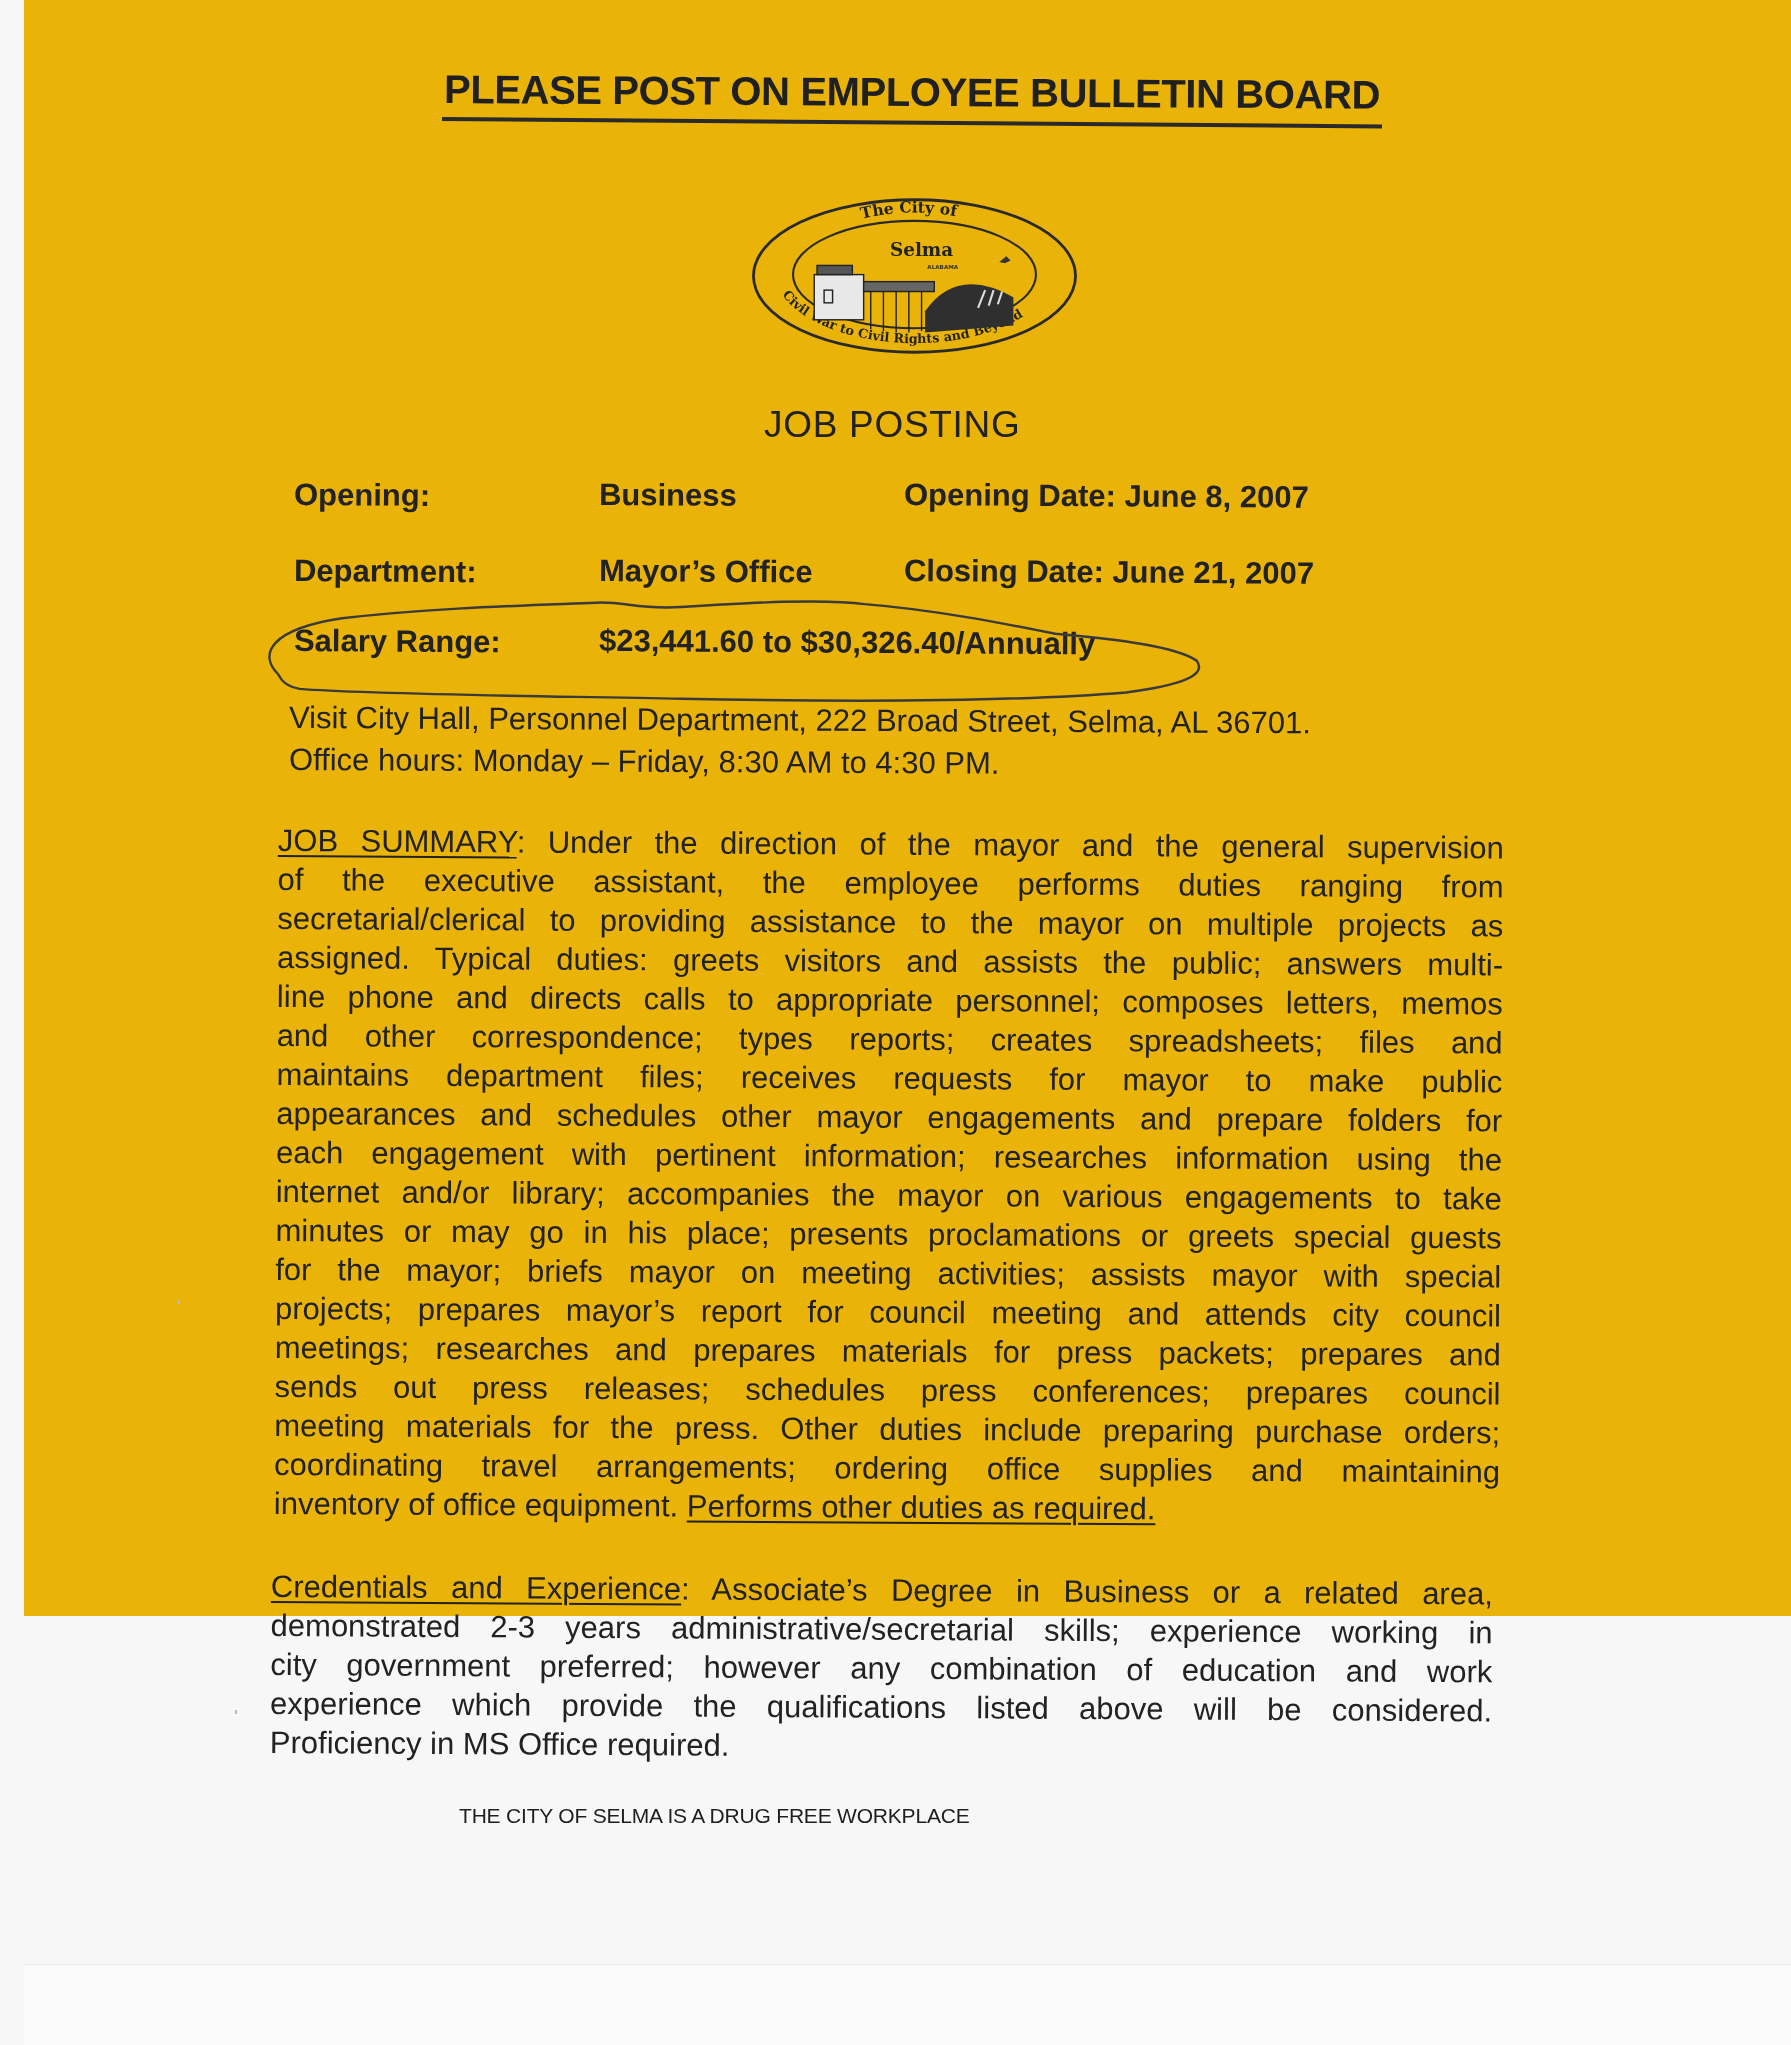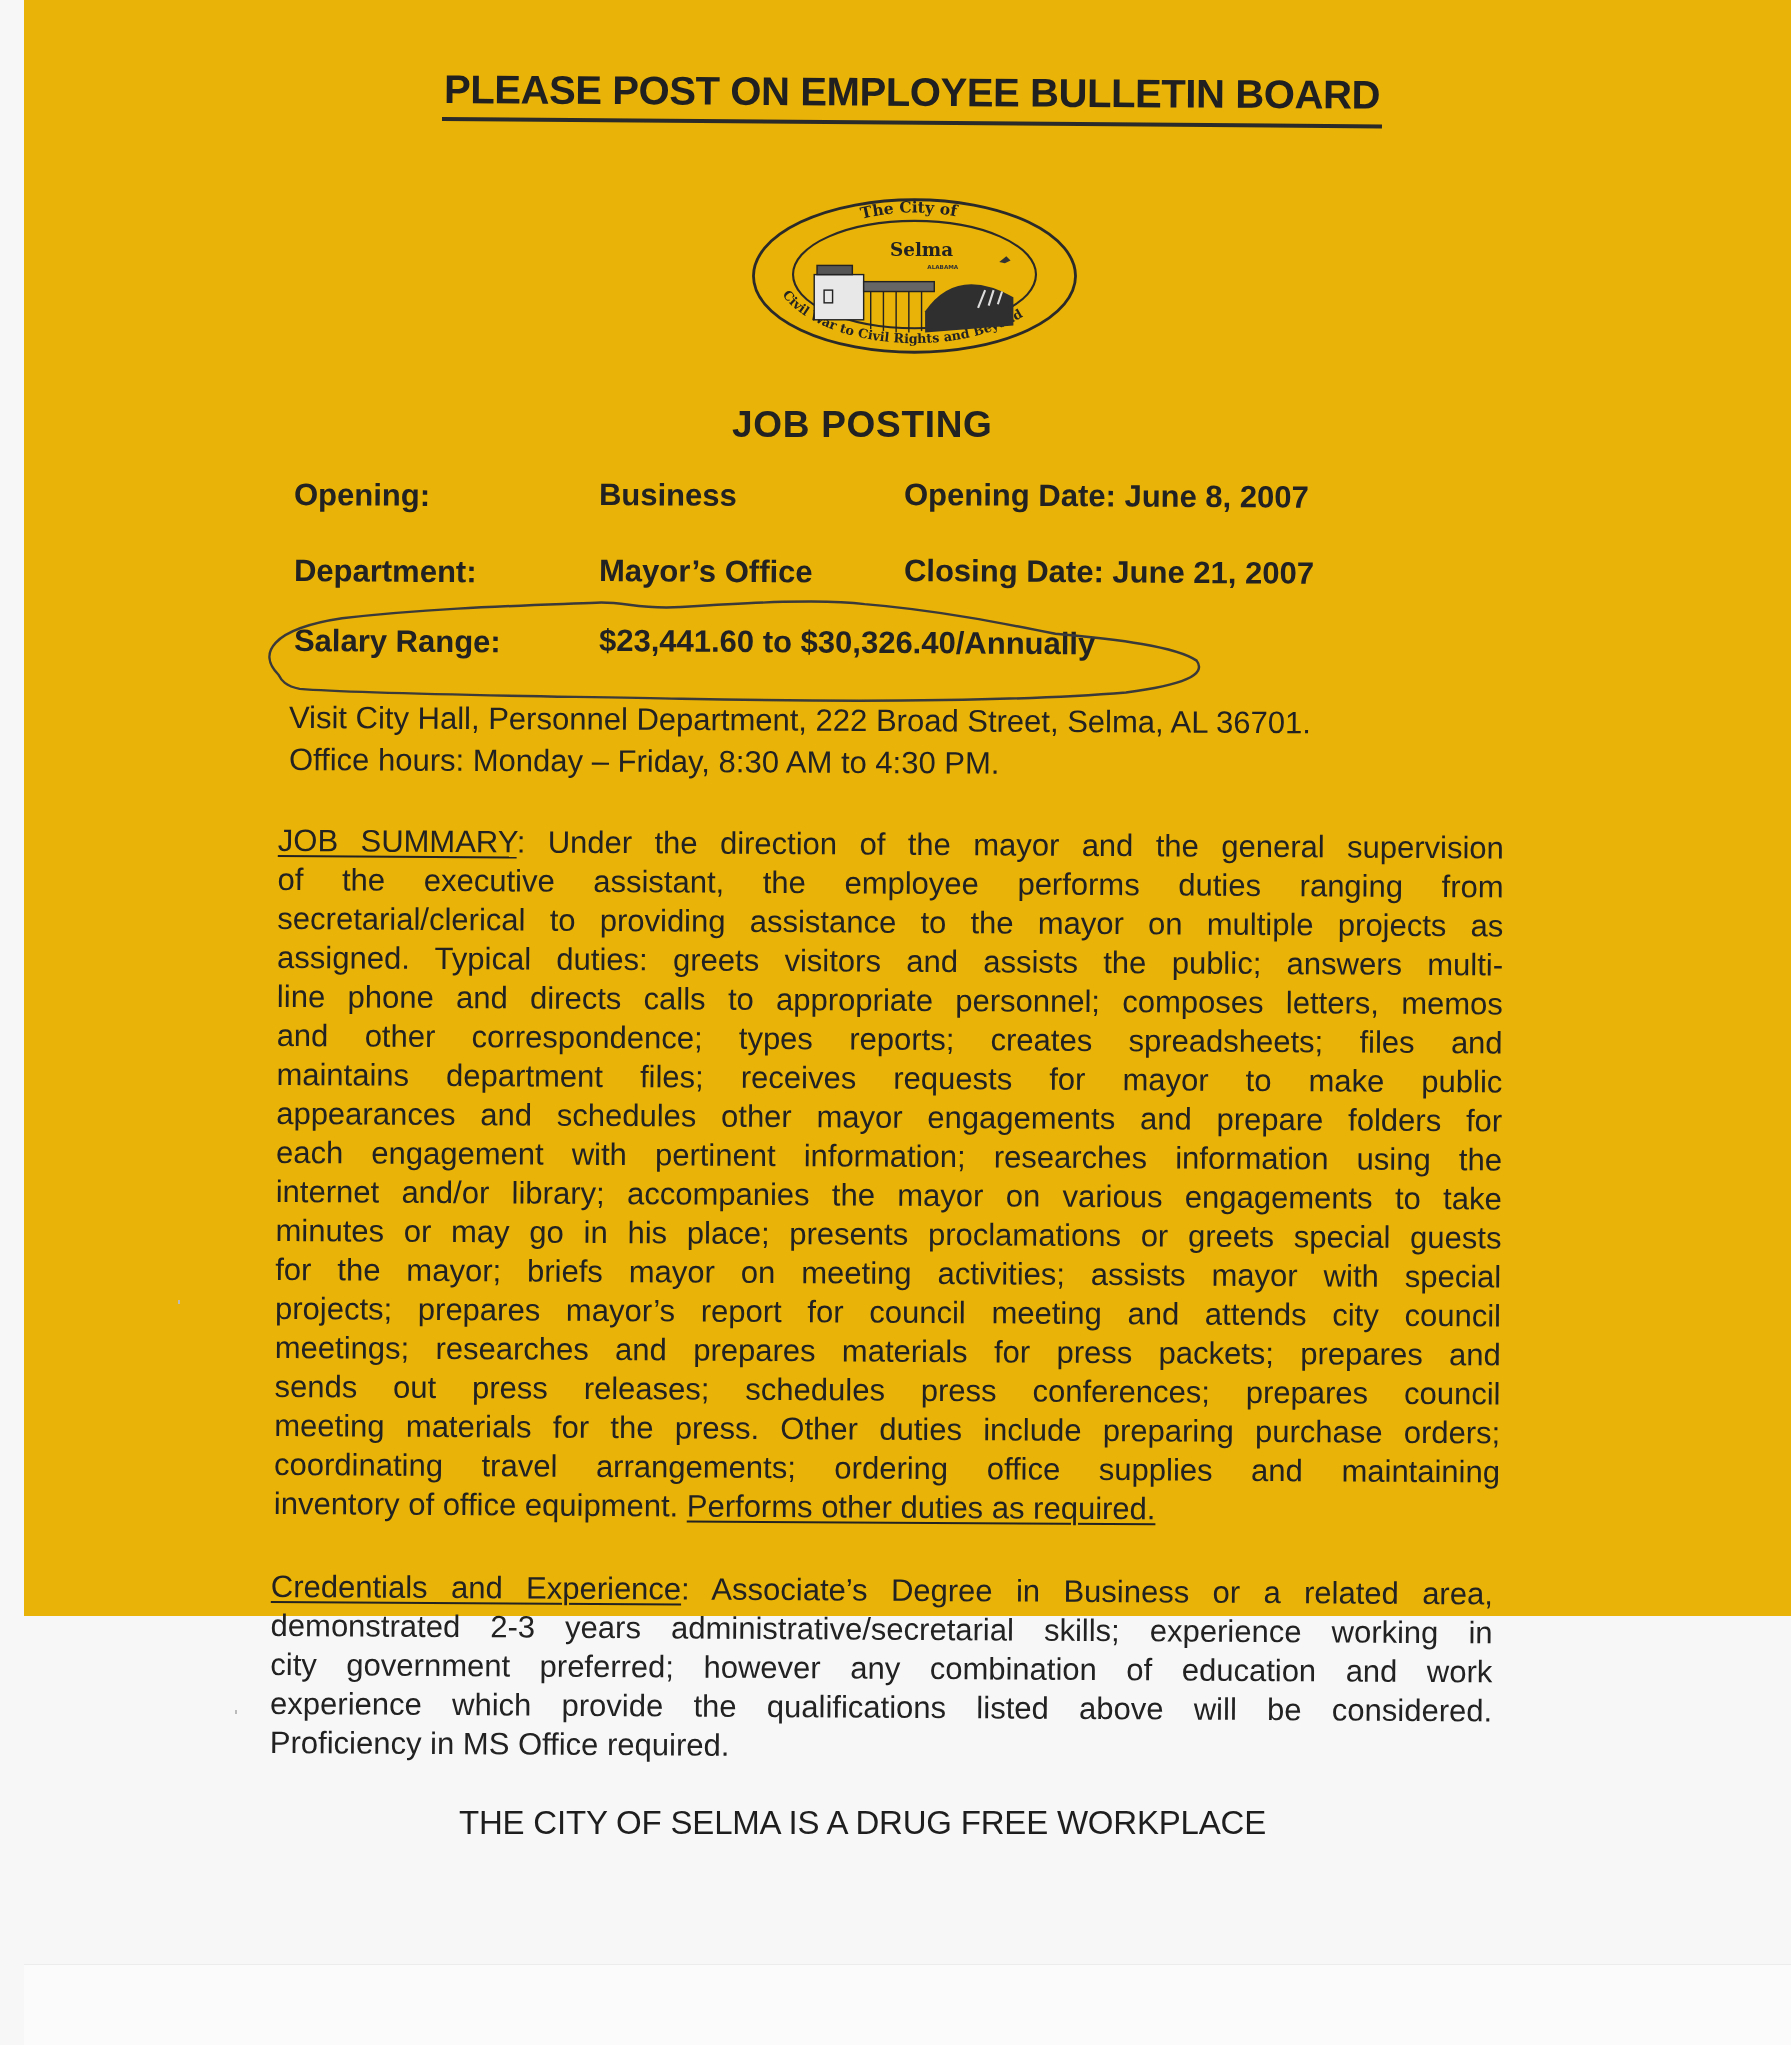--- a/index.html
+++ b/index.html
@@ -16,21 +16,21 @@
       left: 420px; top: 67px; font-size: 40px; font-weight: bold; letter-spacing: -0.4px;
       transform: rotate(0.35deg); transform-origin: left center; color: #202020;
     }
     .bulletin-rule {
       left: 418px; top: 117px; width: 940px; height: 3.5px; background: #2a2a2a;
       transform: rotate(0.45deg); transform-origin: left center;
     }
 
     .seal { left: 721px; top: 191px; width: 339px; height: 170px; }
 
-    .job-title { left: 708px; top: 404px; font-size: 37px; font-weight: bold; letter-spacing: 0.7px; color: #222; }
+    .job-title { left: 740px; top: 404px; font-size: 37px; font-weight: normal; letter-spacing: 0.7px; color: #222; }
 
     .fld { font-size: 31px; font-weight: bold; color: #222; }
     .row1 { top: 477px; }
     .row2 { top: 553px; }
     .row3 { top: 623px; }
     .c1 { left: 270px; }
     .c2 { left: 575px; }
     .c3 { left: 880px; }
     .tilt { transform: rotate(0.4deg); transform-origin: left center; }
 
@@ -43,21 +43,21 @@
     .para {
       position: absolute; font-size: 31px; line-height: 39px; color: #222;
       transform: rotate(0.35deg); transform-origin: left top;
     }
     .para .ln { display: block; text-align: justify; text-align-last: justify; white-space: nowrap; height: 39px; overflow: visible; }
     .para .ln.last { text-align-last: left; }
     .summary { left: 254px; top: 821px; width: 1226px; }
     .creds { left: 247px; top: 1567px; width: 1222px; }
     .u { text-decoration: underline; text-decoration-thickness: 2.1px; text-underline-offset: 4.2px; }
 
-    .drugfree { left: 435px; top: 1804px; font-size: 33px; color: #1e1e1e; letter-spacing: -0.2px; }
+    .drugfree { left: 435px; top: 1804px; font-size: 21px; color: #1e1e1e; letter-spacing: -0.2px; }
 
     .edge { position: absolute; left: 0; top: 1964px; width: 1792px; height: 81px; background: #fbfbfb; border-top: 1.4px solid #ececec; }
     .edge-dark { position: absolute; right: 0; top: 1964px; width: 4.2px; height: 81px; background: #555; }
     .speck { position: absolute; width: 2.1px; height: 3.5px; background: #bbb; }
   </style>
 </head>
 <body>
 
 <div class="page">
 

